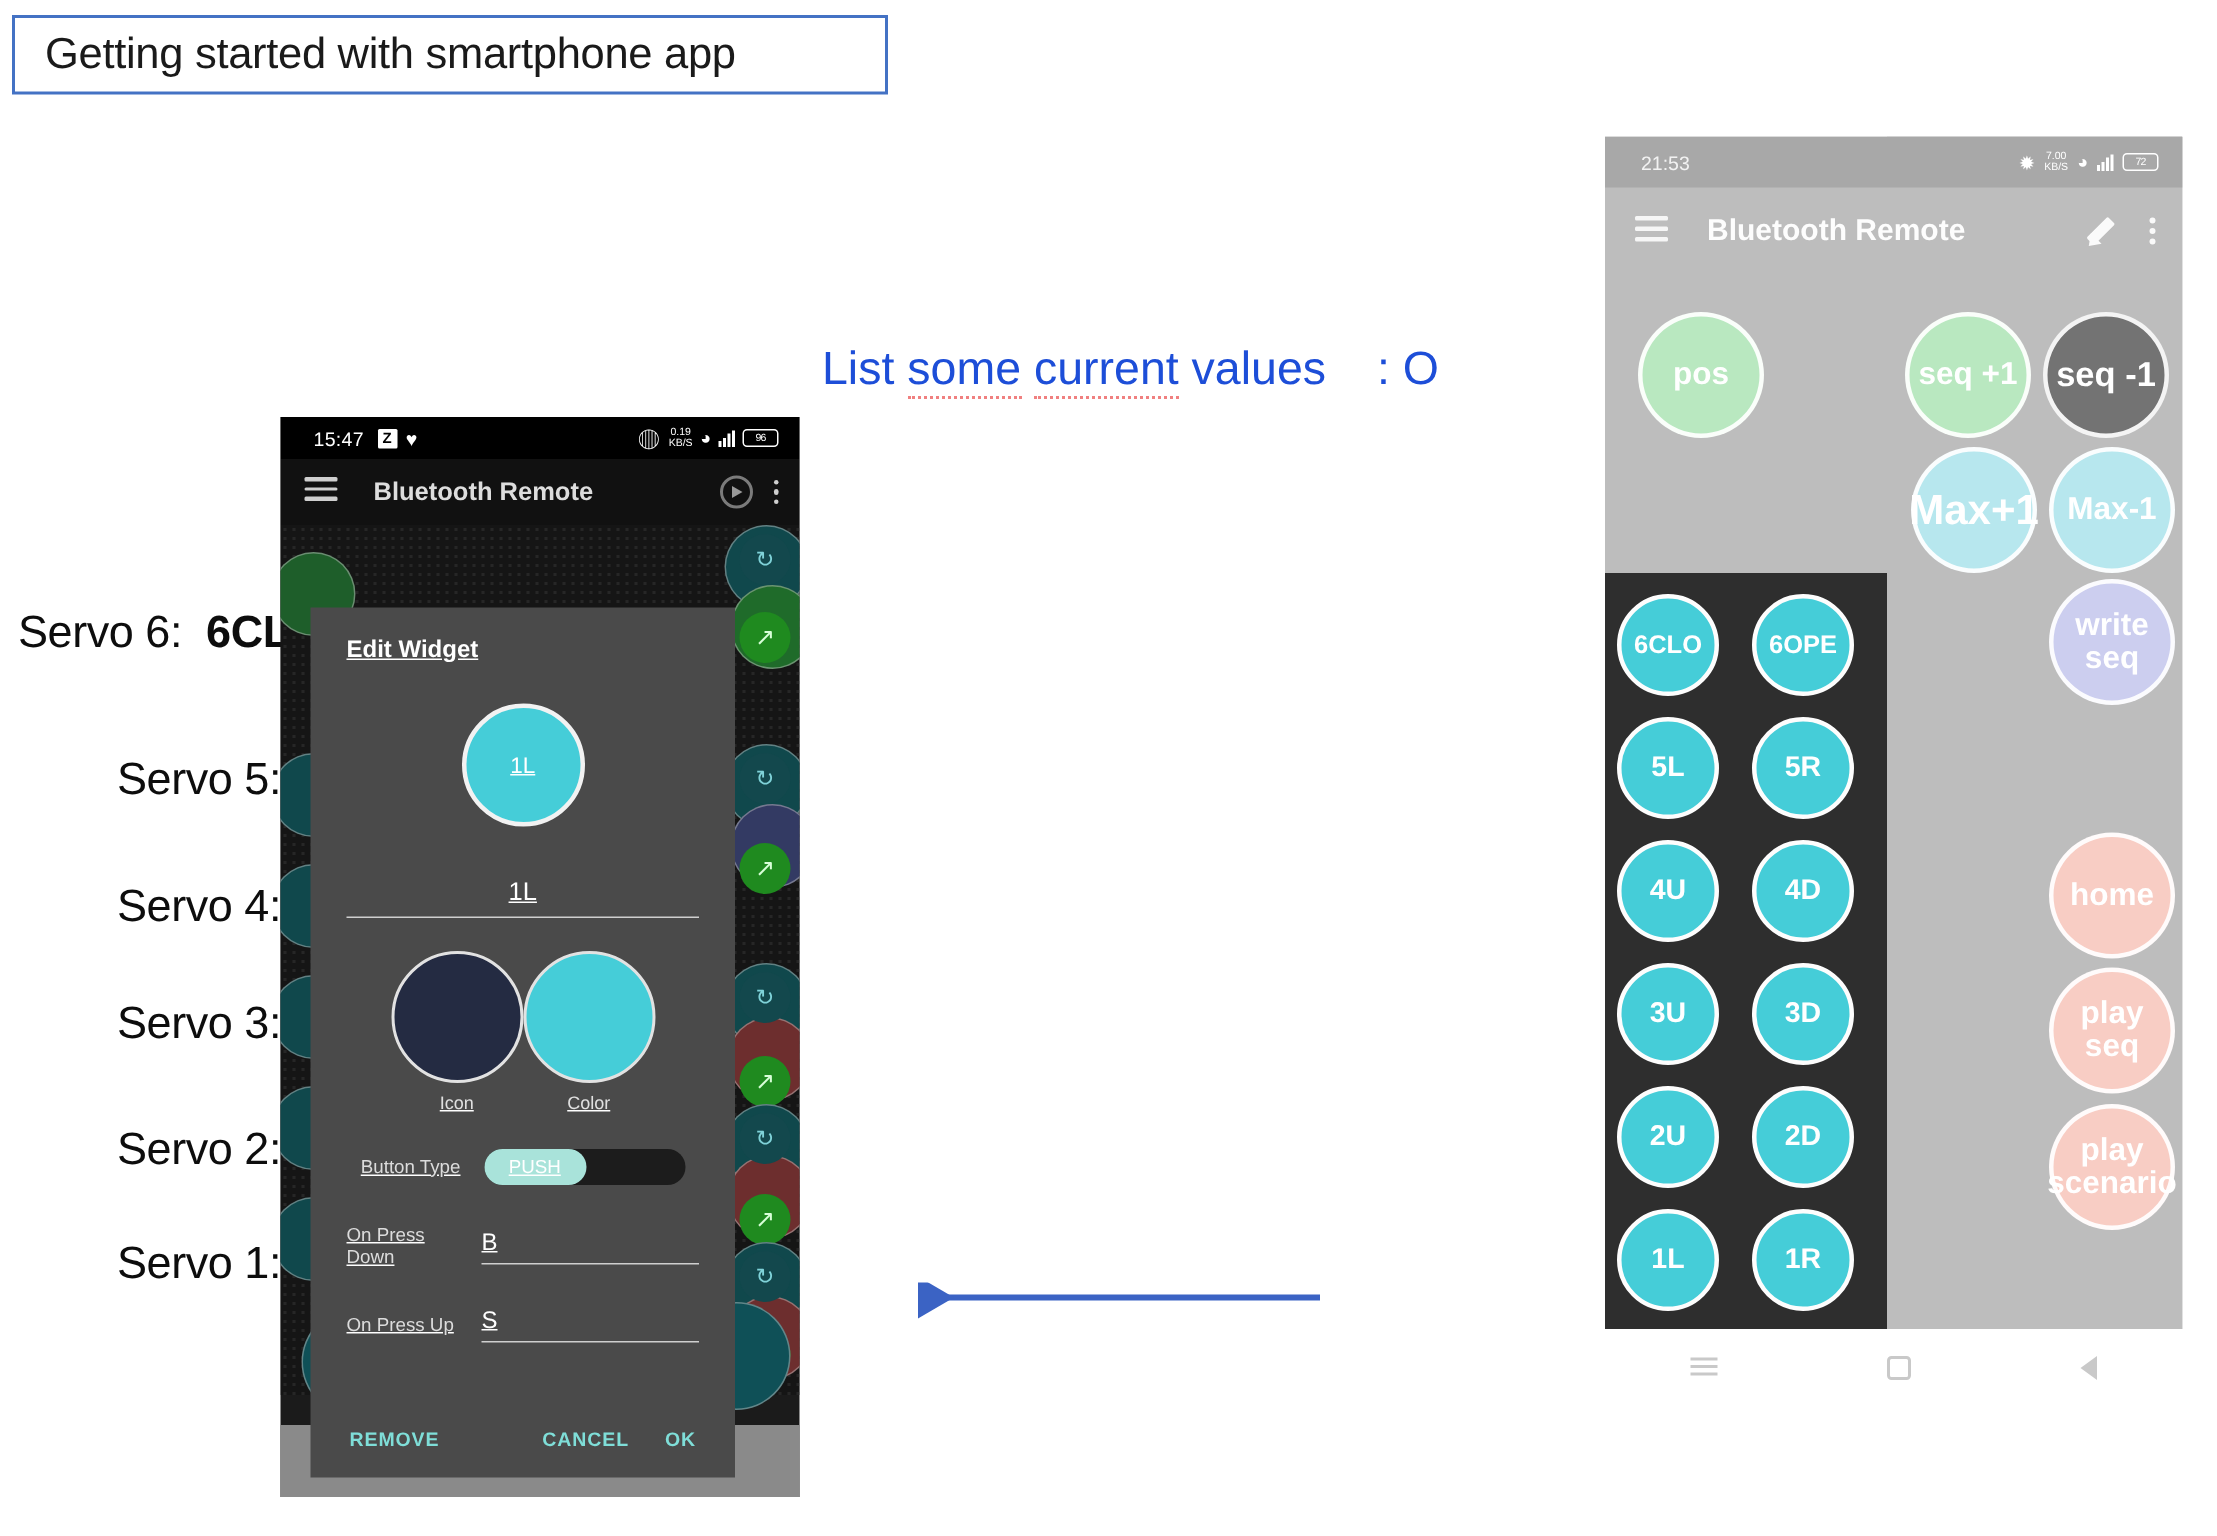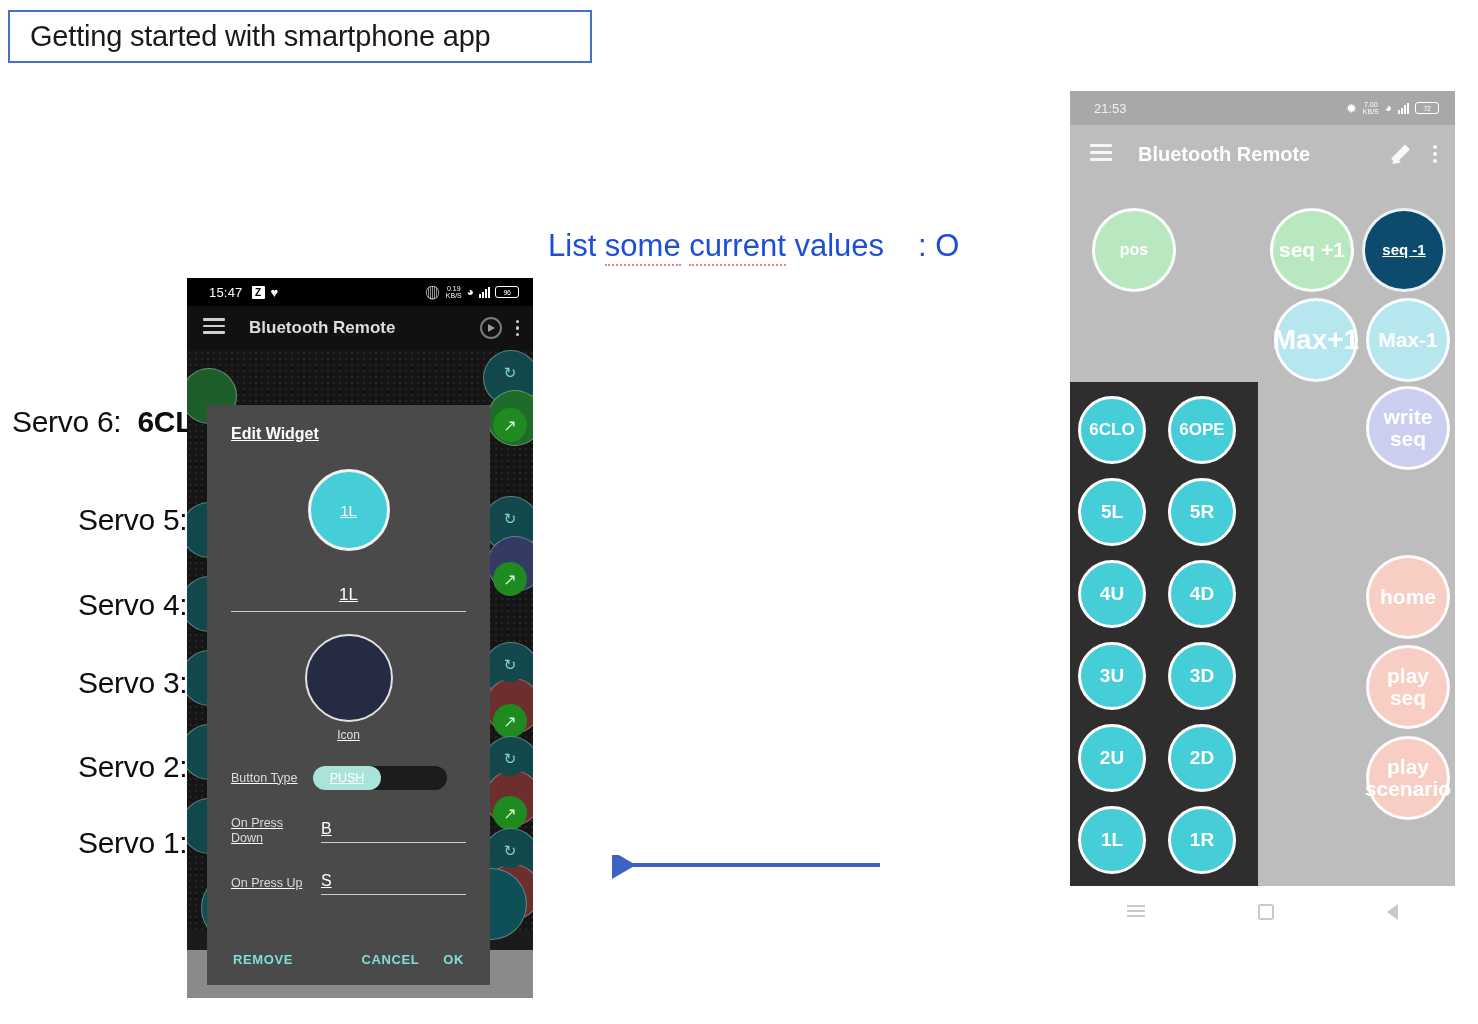--- a/index.html
+++ b/index.html
@@ -161,21 +161,21 @@
   }
   .picker { text-align: center; }
   .picker .swatch {
     width: 88px; height: 88px; border-radius: 50%;
     border: 2px solid #e2e2e2; margin: 0 auto;
   }
   .picker .swatch.icon-sw { background: #242b42; }
   .picker .swatch.color-sw { background: #45cdd8; }
   .picker .pk-label { font-size: 12px; color: #e0e0e0; margin-top: 6px; }
   .row-line {
-    display: flex; align-items: center; margin: 18px 24px 0 24px;
+    display: flex; align-items: center; margin: 18px 24px 0 24px; justify-content: center;
   }
   .row-label { font-size: 12.5px; color: #dcdcdc; line-height: 15px; width: 82px; }
   .toggle {
     width: 134px; height: 24px; border-radius: 12px; background: #1c1c1c;
     display: flex; align-items: center; position: relative;
   }
   .toggle .knob {
     width: 68px; height: 24px; border-radius: 12px; background: #a9e3da;
     display: flex; align-items: center; justify-content: center;
     font-size: 12.5px; color: #ffffff; font-weight: 500;
@@ -400,20 +400,24 @@
         </div>
 
         <div class="name-field">
           <span>1L</span>
         </div>
 
         <div class="pickers">
           <div class="picker">
             <div class="swatch icon-sw"></div>
             <div class="pk-label">Icon</div>
+          </div>
+          <div class="picker">
+            <div class="swatch color-sw"></div>
+            <div class="pk-label">Color</div>
           </div>
         </div>
 
         <div class="row-line" style="margin-top:24px">
           <div class="row-label">Button Type</div>
           <div class="toggle">
             <div class="knob">
               <span>PUSH</span>
             </div>
           </div>
@@ -468,23 +472,23 @@
           <div class="cy-btn" style="left: 98px; top: 551px; background: rgb(69, 205, 216);">3D</div>
           <div class="cy-btn" style="left: 8px; top: 633px; background: rgb(69, 205, 216);">2U</div>
           <div class="cy-btn" style="left: 98px; top: 633px; background: rgb(69, 205, 216);">2D</div>
           <div class="cy-btn" style="left: 8px; top: 715px; background: rgb(69, 205, 216);">1L</div>
           <div class="cy-btn" style="left: 98px; top: 715px; background: rgb(69, 205, 216);">1R</div>
         </div>
 
       <div id="overlay-right">
         <div class="veil"></div>
         <div id="overlay-buttons-host">
-            <div class="ov-btn" style="left: 22px; top: 117px; width: 84px; height: 84px; background: rgb(185, 232, 192); font-size: 16px;">pos</div>
+            <div class="ov-btn" style="left: 22px; top: 117px; width: 84px; height: 84px; background: rgb(185, 232, 192); font-size: 21px;">pos</div>
             <div class="ov-btn" style="left: 200px; top: 117px; width: 84px; height: 84px; background: rgb(185, 232, 192); font-size: 21px;">seq +1</div>
-            <div class="ov-btn" style="left: 292px; top: 117px; width: 84px; height: 84px; background: #0c4a6e; font-size: 15px; text-decoration: underline;">seq -1</div>
+            <div class="ov-btn" style="left: 292px; top: 117px; width: 84px; height: 84px; background: #737373; font-size: 23px;">seq -1</div>
             <div class="ov-btn" style="left: 204px; top: 207px; width: 84px; height: 84px; background: rgb(183, 231, 238); font-size: 28px;">Max+1</div>
             <div class="ov-btn" style="left: 296px; top: 207px; width: 84px; height: 84px; background: rgb(183, 231, 238); font-size: 21px;">Max-1</div>
             <div class="ov-btn two-line" style="left: 296px; top: 295px; width: 84px; height: 84px; background: rgb(204, 206, 239); font-size: 21px;">write seq</div>
             <div class="ov-btn" style="left: 296px; top: 464px; width: 84px; height: 84px; background: rgb(248, 205, 196); font-size: 21px;">home</div>
             <div class="ov-btn two-line" style="left: 296px; top: 554px; width: 84px; height: 84px; background: rgb(248, 205, 196); font-size: 21px;">play seq</div>
             <div class="ov-btn two-line" style="left: 296px; top: 645px; width: 84px; height: 84px; background: rgb(248, 205, 196); font-size: 21px;">play scenario</div>
           </div>
       </div>
 
       <div class="statusbar-r">

